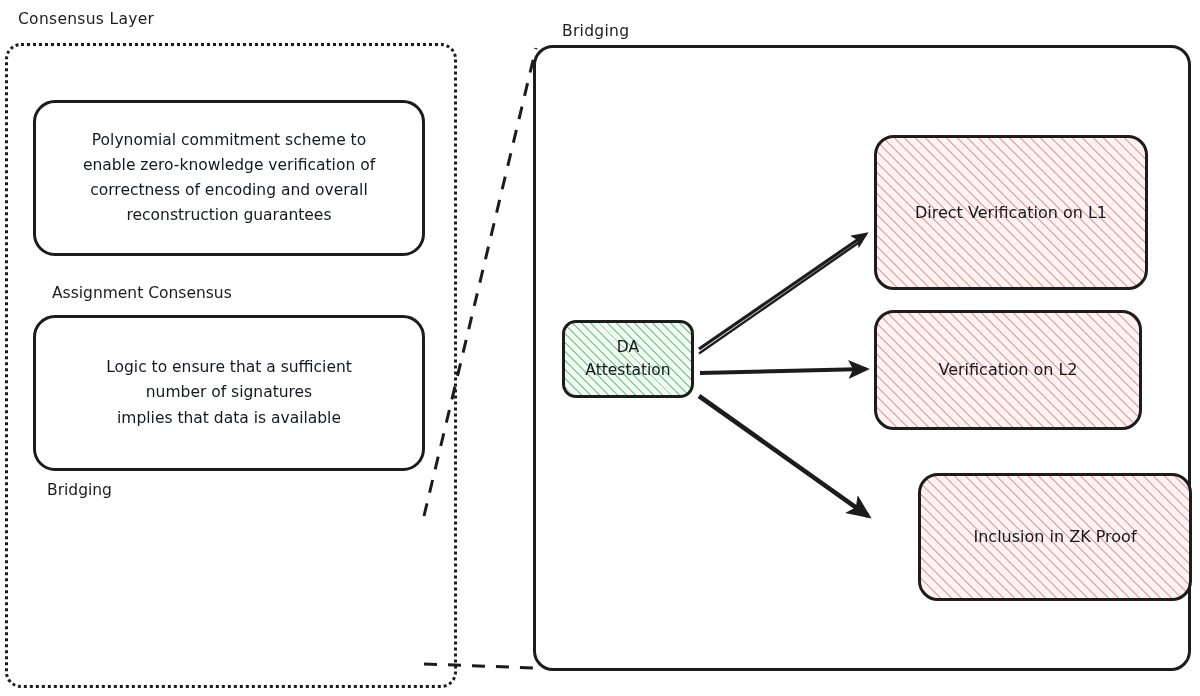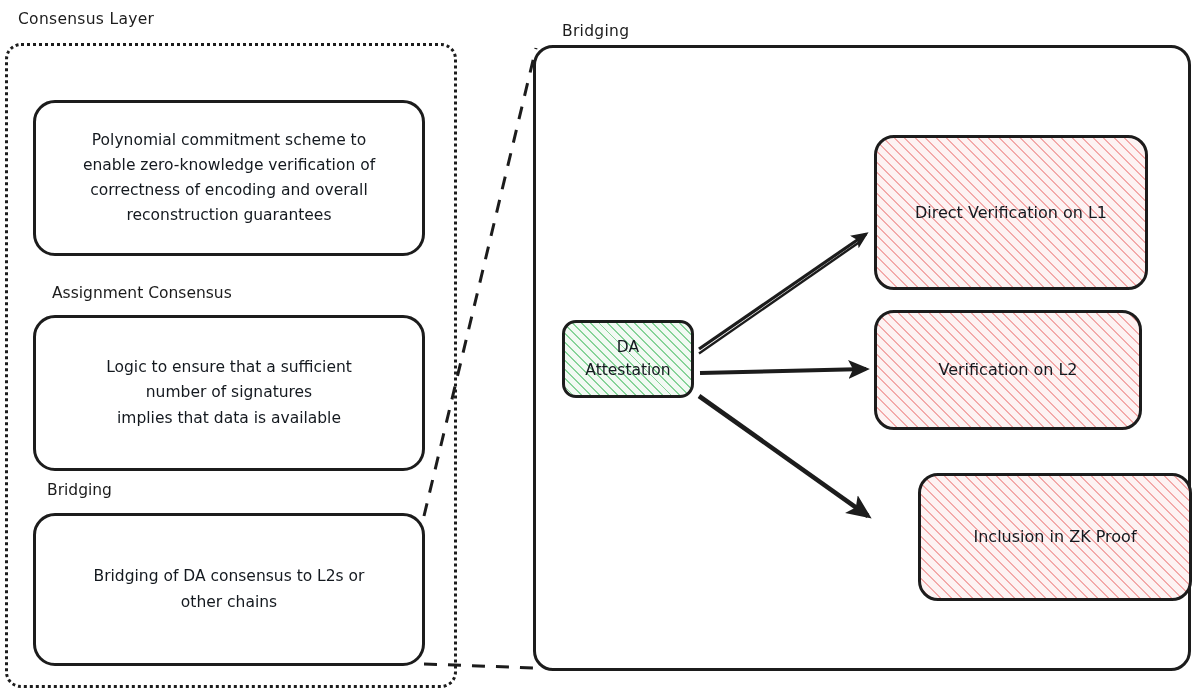--- a/index.html
+++ b/index.html
@@ -156,24 +156,20 @@
   </div>
 
   <div class="group-label" style="left:52px; top:284px;">Assignment Consensus</div>
   <div class="box" style="left:33px; top:301px; width:392px; height:156px;margin-top:14px;">
     <span class="txt">Logic to ensure that a sufficient
 number of signatures
 implies that data is available</span>
   </div>
 
   <div class="group-label" style="left:47px; top:481px;">Bridging</div>
-  <div class="box" style="left:33px; top:513px; width:392px; height:153px;">
-    <span class="txt">Bridging of DA consensus to L2s or
-other chains</span>
-  </div>
 
   <svg id="dashed-links" viewBox="0 0 1200 696">
     <line x1="424" y1="516" x2="536" y2="48" stroke="#1c1c1c" stroke-width="3" stroke-dasharray="13 11" stroke-linecap="butt"></line>
     <line x1="424" y1="664" x2="536" y2="668" stroke="#1c1c1c" stroke-width="3" stroke-dasharray="13 11" stroke-linecap="butt"></line>
   </svg>
 
   <div class="container-label" style="left:558px; top:22px; background:#ffffff; padding:0 4px;">Bridging</div>
 
   <div id="bridging-panel"></div>
 

